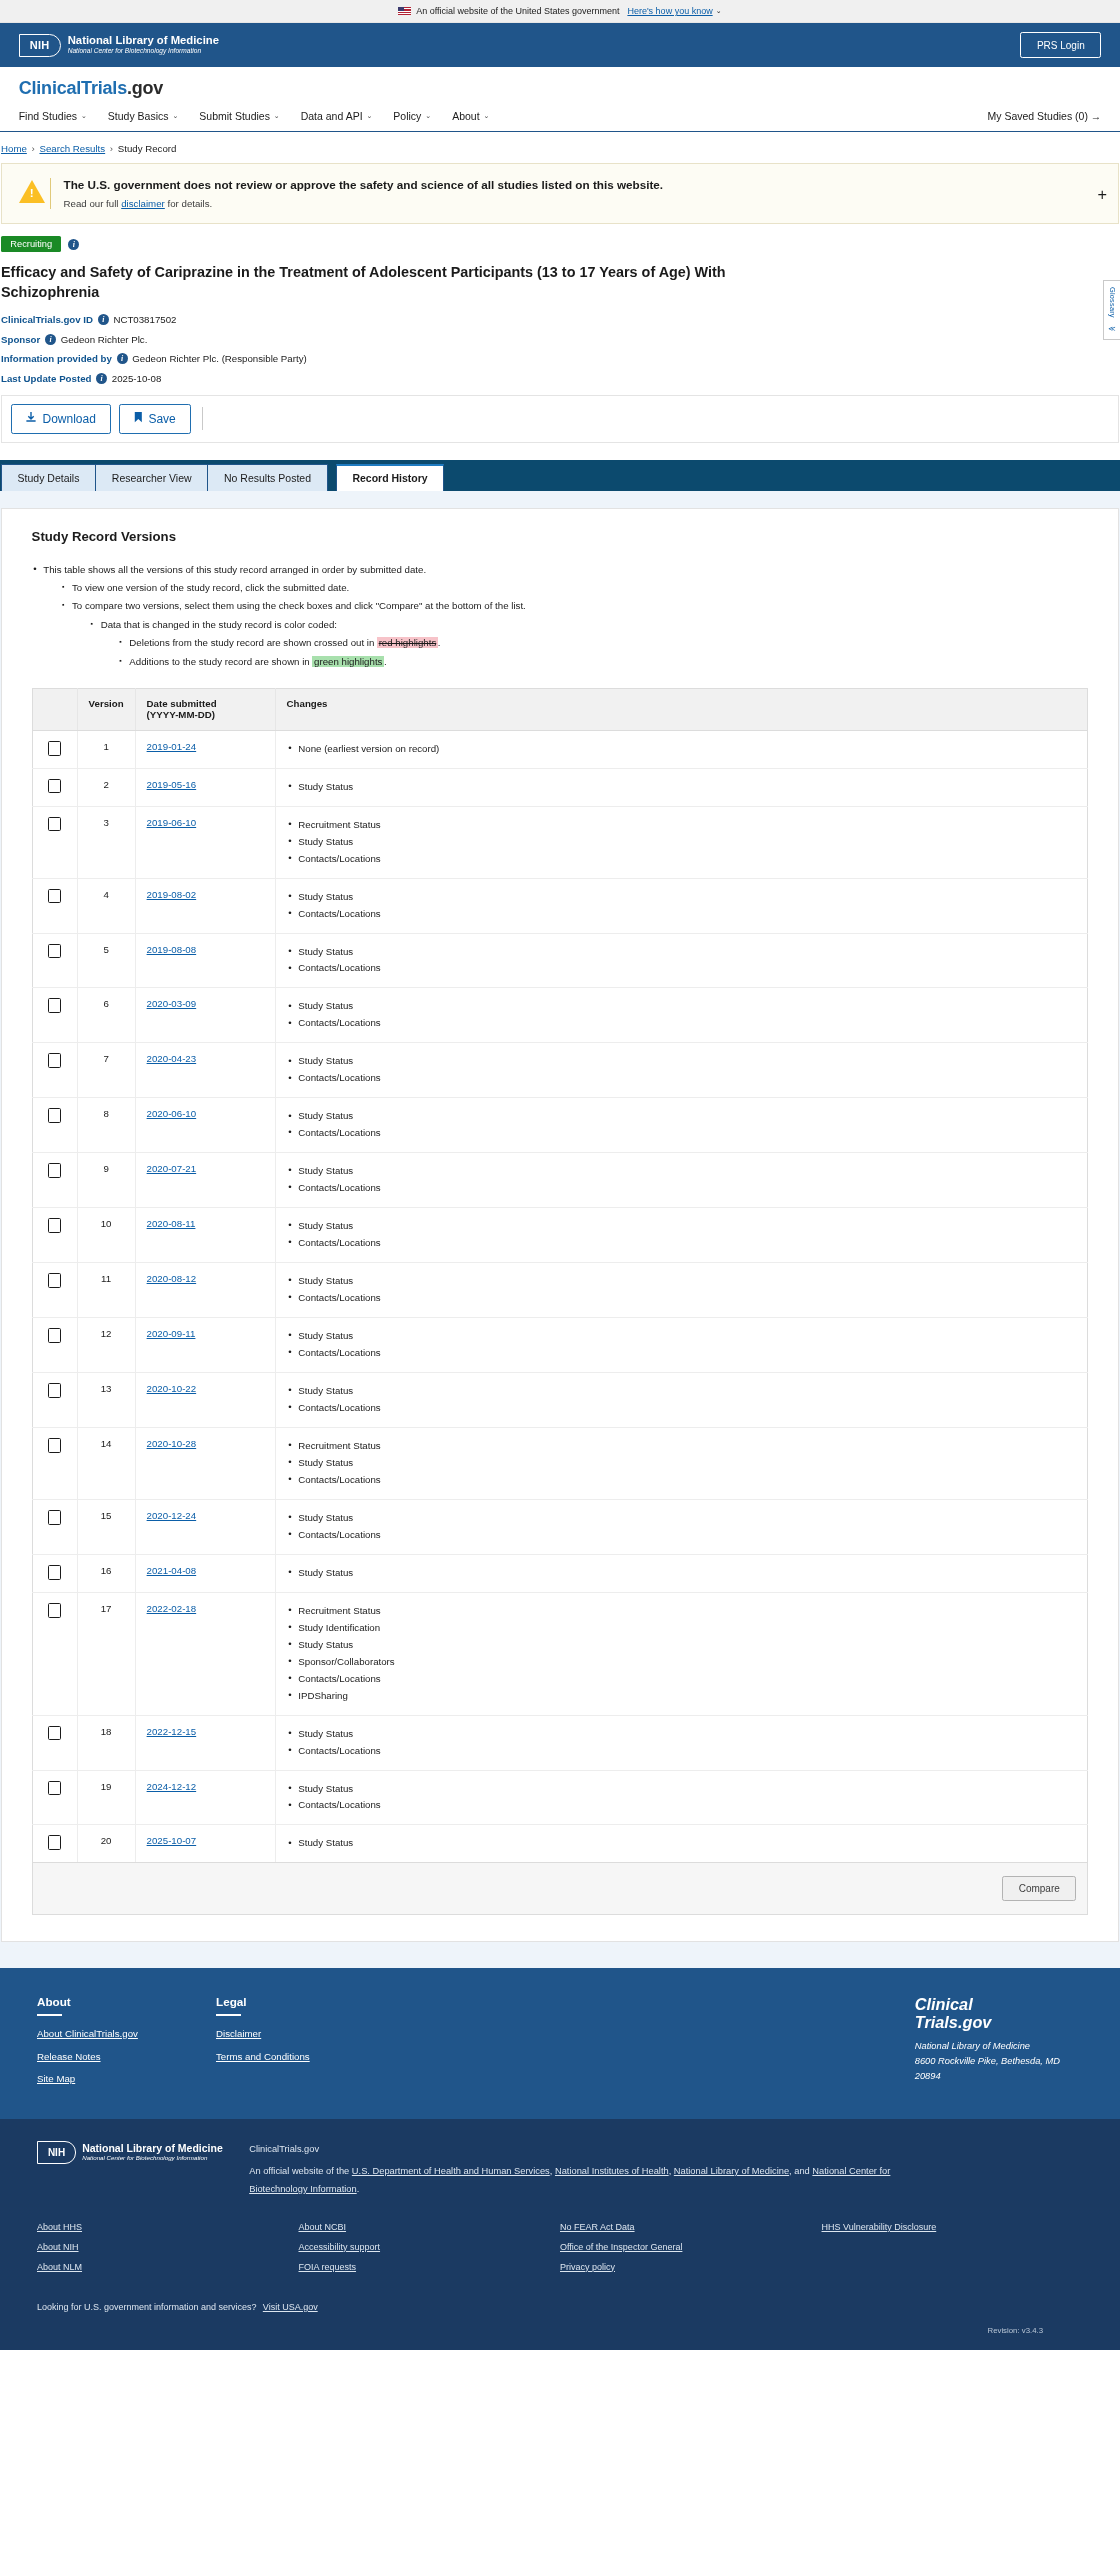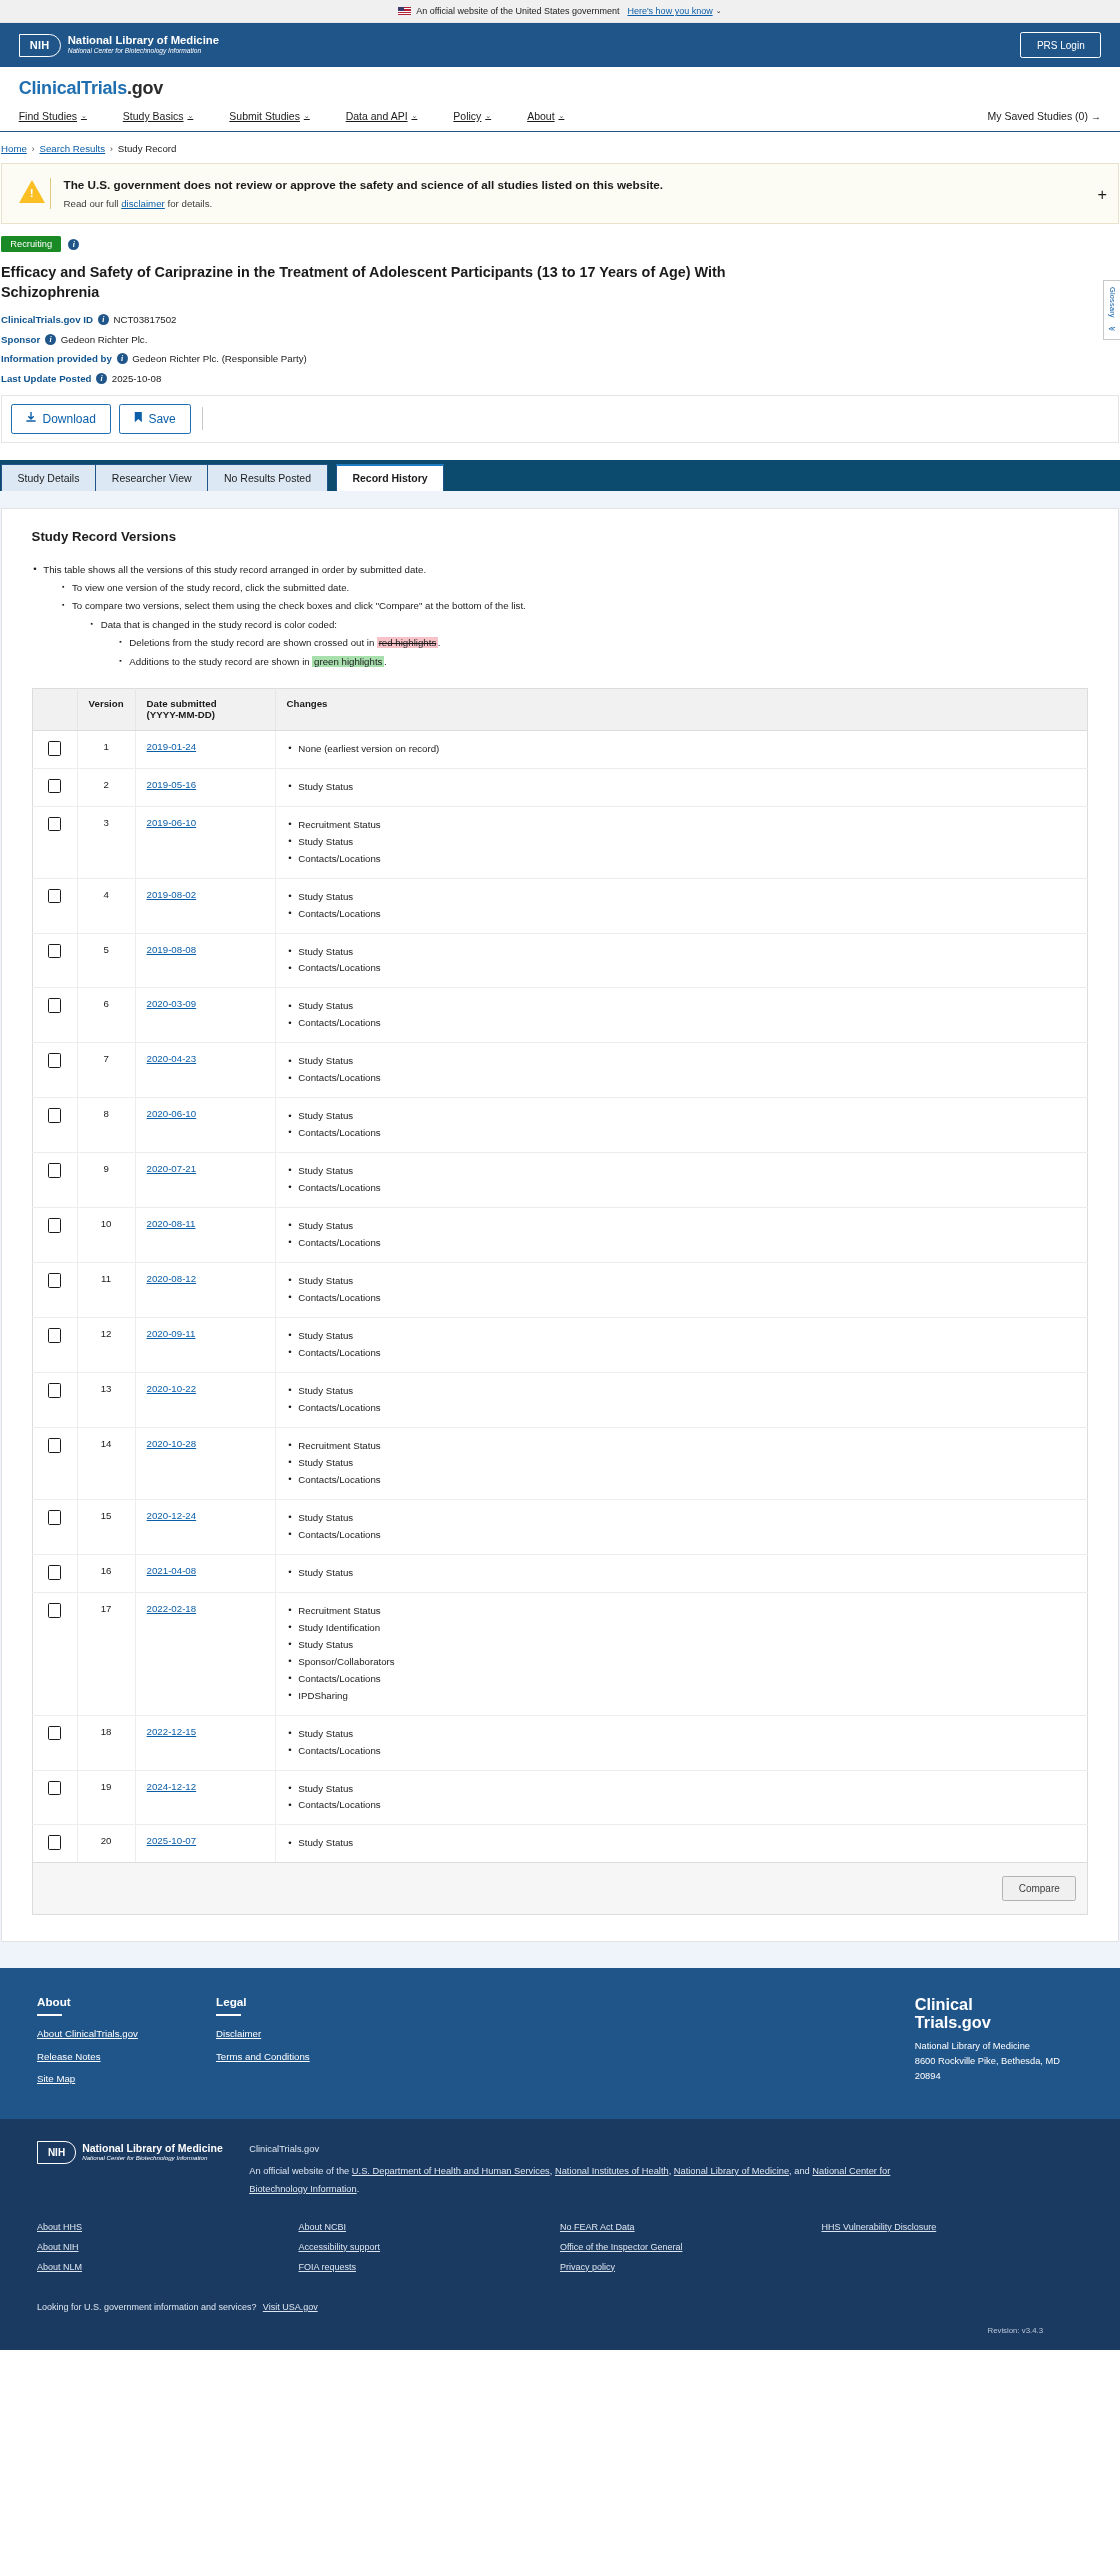--- a/index.html
+++ b/index.html
@@ -91,21 +91,21 @@
     letter-spacing: -0.2px;
     margin-bottom: 7.8px;
   }
   .brand .gov-part { color: #2b2b2b; font-weight: bold; }
   .nav-row {
     display: flex;
     align-items: center;
     justify-content: space-between;
     padding-bottom: 6.2px;
   }
-  .nav-menu { display: flex; gap: 36px; text-decoration: underline; }
+  .nav-menu { display: flex; gap: 21px; }
   .nav-item {
     font-size: 10.5px;
     color: #1b1b1b;
     cursor: pointer;
     display: flex; align-items: center; gap: 3.9px;
     padding: 3.1px 0;
   }
   .nav-item .chev { font-size: 7px; color: #444; }
   .saved-studies {
     font-size: 10.5px;
@@ -371,21 +371,21 @@
   .fcol { width: 179px; }
   .fcol h3 { font-size: 11.7px; font-weight: bold; margin-bottom: 6.2px; }
   .fcol .rule { width: 25px; height: 1.6px; background:#fff; margin-bottom: 12.4px; }
   .fcol a {
     display: block;
     color: #fff;
     font-size: 9.7px;
     text-decoration: underline;
     margin-bottom: 11.7px;
   }
-  .fbrand { margin-left: auto; padding-right: 23px; }
+  .fbrand { margin-left: auto; padding-right: 23px; font-style: italic; }
   .fbrand .bigname {
     font-size: 16.3px; font-weight: bold; line-height: 1.12; margin-bottom: 7.8px;
   }
   .fbrand .addr { font-size: 9.3px; line-height: 1.6; }
 
   .footer-nlm {
     background: #1b3a62;
     padding: 22px 37px 15.6px 37px;
     color: #dde6f0;
   }

